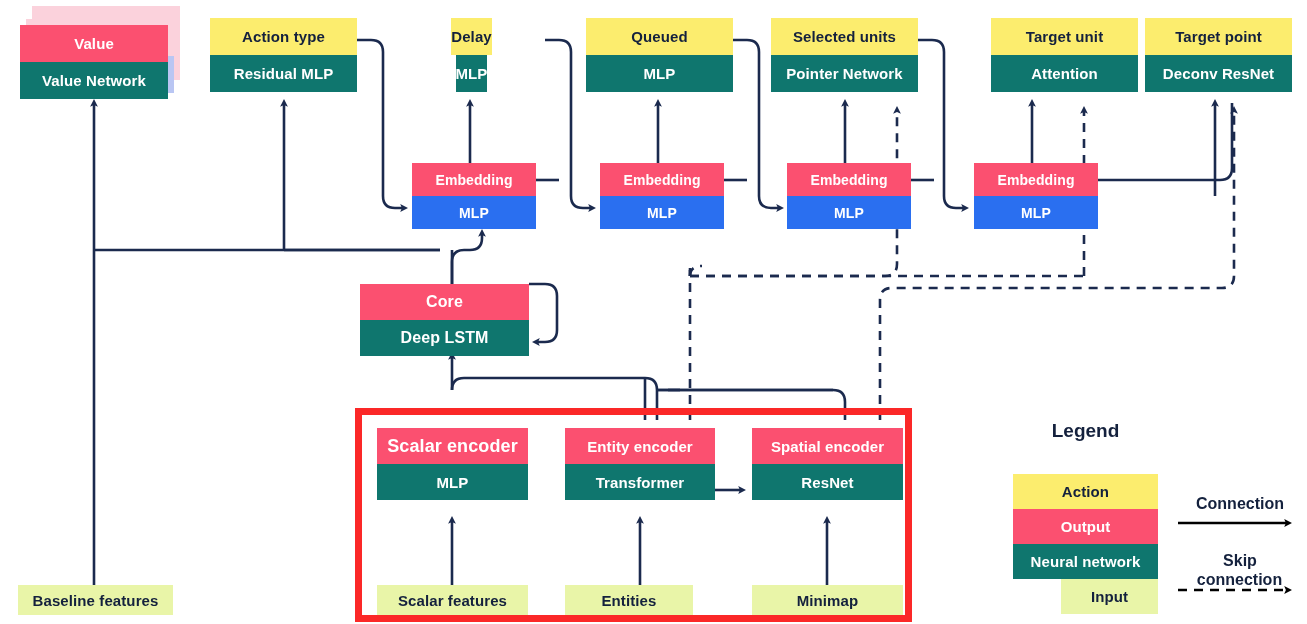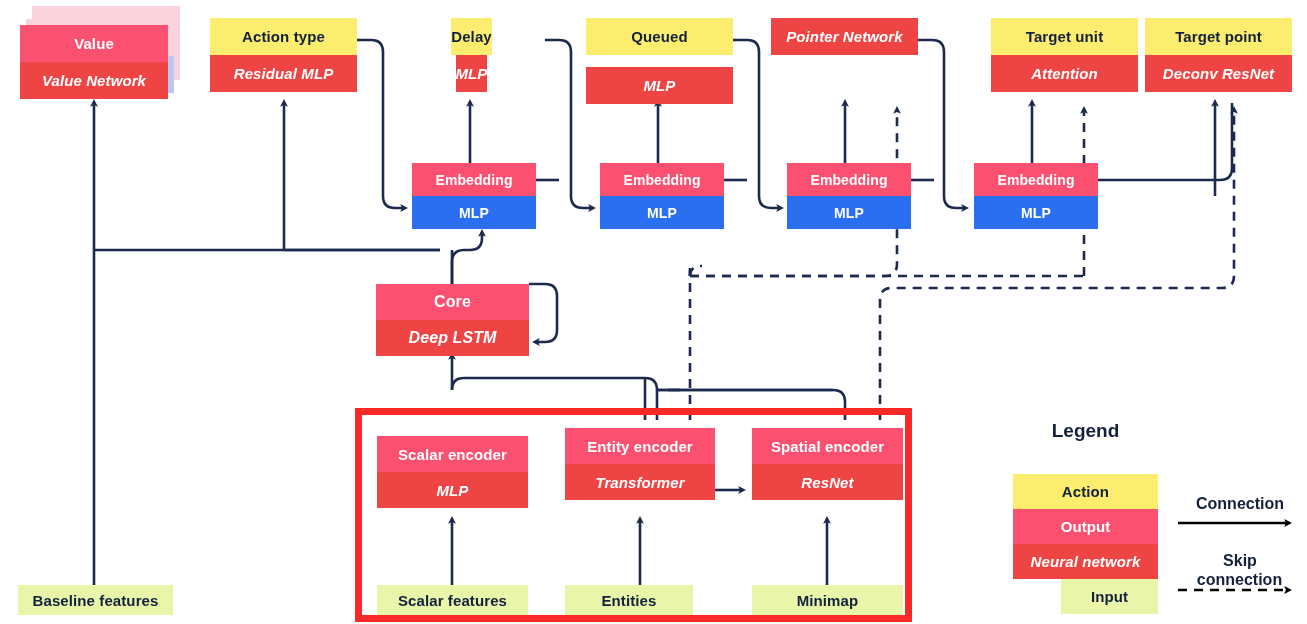--- a/index.html
+++ b/index.html
@@ -5,21 +5,21 @@
   html,body{margin:0;padding:0;background:#ffffff;}
   body{font-family:"Liberation Sans",sans-serif;}
   #stage{position:relative;width:1307px;height:624px;background:#fff;overflow:hidden;}
   #wires{position:absolute;left:0;top:0;width:1307px;height:624px;pointer-events:none;}
 
   .node{position:absolute;display:flex;flex-direction:column;}
   .cell{display:flex;align-items:center;justify-content:center;text-align:center;
         font-size:15px;font-weight:bold;letter-spacing:.1px;line-height:1;}
   .c-action{background:#fced6e;color:#14213d;}
   .c-output{background:#fb5070;color:#ffffff;}
-  .c-nn{background:#ef4444;color:#ffffff;font-style:italic;}
+  .c-nn{background:#0f766e;color:#ffffff;}
   .c-nn-light{background:#2a6ff0;color:#ffffff;}
   .c-input{background:#e9f5a8;color:#14213d;}
 
   .stackghost{position:absolute;}
   .g-top{background:#fbd2dc;}
   .g-bot{background:#b9c6f3;}
 
   .redbox{position:absolute;border:7px solid #fb2828;box-sizing:border-box;background:transparent;}
 
   .legend-title{position:absolute;font-size:19px;font-weight:bold;color:#14213d;}
@@ -120,26 +120,27 @@
   <div class="node" style="left:210px;top:18px;width:147px;">
     <div class="cell c-action" style="height:37px;">Action type</div>
     <div class="cell c-nn" style="height:37px;">Residual MLP</div>
   </div>
 
   <div class="node" style="left:398px;top:18px;width:147px;align-items:center;">
     <div class="cell c-action" style="height:37px;">Delay</div>
     <div class="cell c-nn" style="height:37px;">MLP</div>
   </div>
 
-  <div class="node" style="left:586px;top:18px;width:147px;gap:12px;">
+  <div class="node" style="left:586px;top:18px;width:147px;">
     <div class="cell c-action" style="height:37px;">Queued</div>
     <div class="cell c-nn" style="height:37px;">MLP</div>
   </div>
 
   <div class="node" style="left:771px;top:18px;width:147px;">
+    <div class="cell c-action" style="height:37px;">Selected units</div>
     <div class="cell c-nn" style="height:37px;">Pointer Network</div>
   </div>
 
   <div class="node" style="left:959px;top:18px;width:147px;padding-left:32px;">
     <div class="cell c-action" style="height:37px;">Target unit</div>
     <div class="cell c-nn" style="height:37px;">Attention</div>
   </div>
 
   <div class="node" style="left:1145px;top:18px;width:147px;">
     <div class="cell c-action" style="height:37px;">Target point</div>
@@ -156,29 +157,29 @@
   </div>
   <div class="node" style="left:787px;top:163px;width:124px;">
     <div class="cell c-output" style="height:33px;font-size:14px;">Embedding</div>
     <div class="cell c-nn-light" style="height:33px;font-size:14px;">MLP</div>
   </div>
   <div class="node" style="left:974px;top:163px;width:124px;">
     <div class="cell c-output" style="height:33px;font-size:14px;">Embedding</div>
     <div class="cell c-nn-light" style="height:33px;font-size:14px;">MLP</div>
   </div>
 
-  <div class="node" style="left:376px;top:284px;width:153px;border-radius:18px;">
+  <div class="node" style="left:360px;top:284px;width:169px;border-radius:18px;">
     <div class="cell c-output" style="height:36px;font-size:16px;">Core</div>
     <div class="cell c-nn" style="height:36px;font-size:16px;">Deep LSTM</div>
   </div>
 
   <div class="redbox" style="left:355px;top:408px;width:557px;height:214px;"></div>
 
   <div class="node" style="left:377px;top:428px;width:151px;">
-    <div class="cell c-output" style="height:36px;font-size:15px;margin-top:8px;">Scalar encoder</div>
+    <div class="cell c-output" style="height:36px;font-size:18px;">Scalar encoder</div>
     <div class="cell c-nn" style="height:36px;font-size:15px;">MLP</div>
   </div>
   <div class="node" style="left:565px;top:428px;width:150px;">
     <div class="cell c-output" style="height:36px;font-size:15px;">Entity encoder</div>
     <div class="cell c-nn" style="height:36px;font-size:15px;">Transformer</div>
   </div>
   <div class="node" style="left:752px;top:428px;width:151px;">
     <div class="cell c-output" style="height:36px;font-size:15px;">Spatial encoder</div>
     <div class="cell c-nn" style="height:36px;font-size:15px;">ResNet</div>
   </div>

